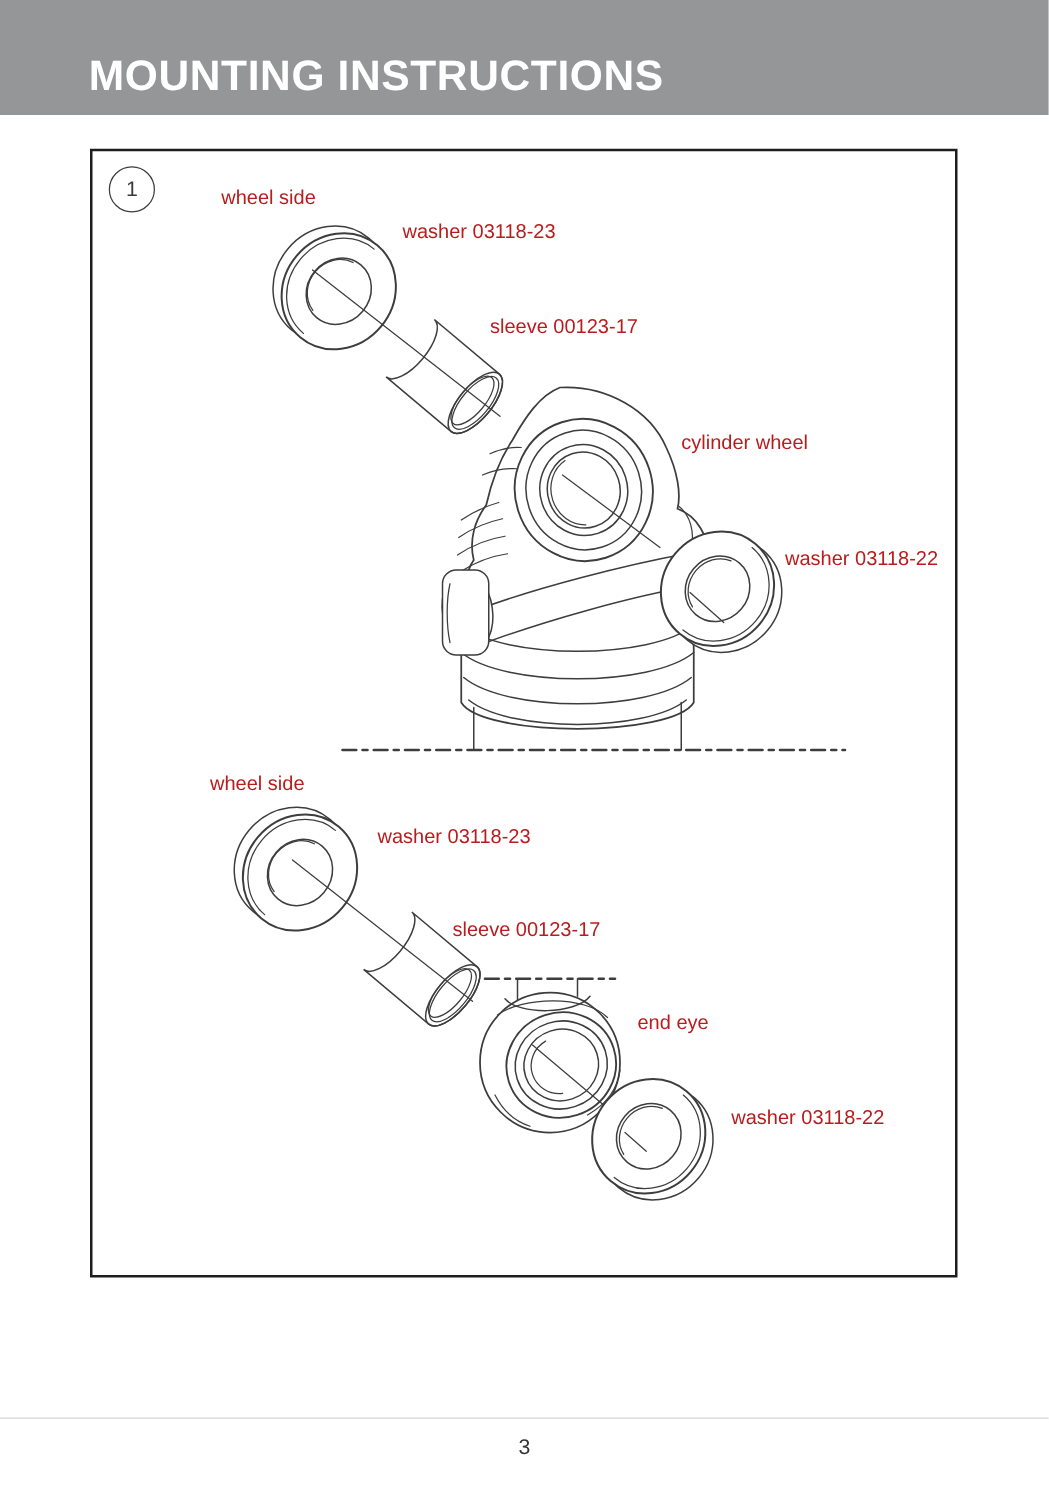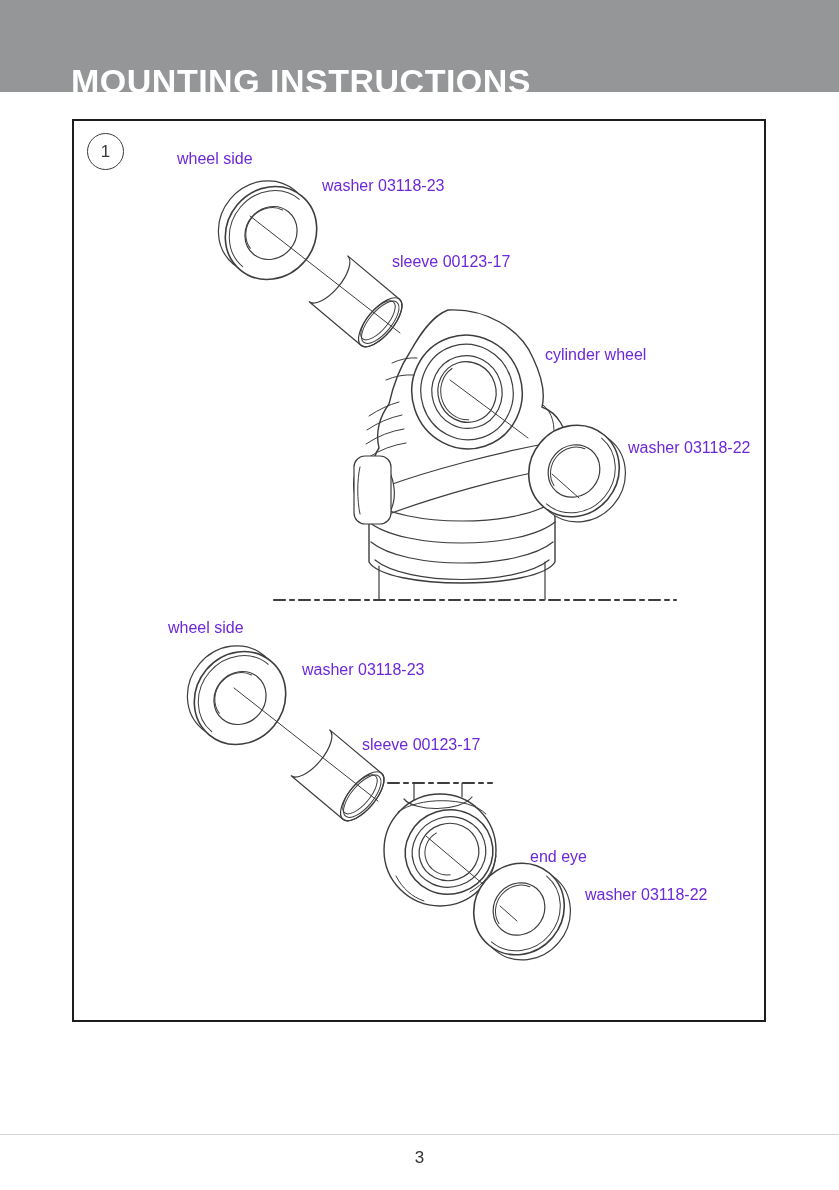--- a/index.html
+++ b/index.html
@@ -1,25 +1,25 @@
 <!DOCTYPE html>
 <html><head>
 <meta charset="utf-8">
 <style>
   html,body{margin:0;padding:0;background:#ffffff;}
   body{width:839px;height:1190px;position:relative;font-family:"Liberation Sans",sans-serif;overflow:hidden;}
 
   .header-band{position:absolute;left:0;top:0;width:839px;height:92px;background:#949698;}
-  .page-title{position:absolute;left:71px;top:64px;font-size:34px;line-height:35px;font-weight:bold;color:#ffffff;letter-spacing:0.5px;white-space:nowrap;}
+  .page-title{position:absolute;left:71px;top:44px;font-size:34px;line-height:35px;font-weight:bold;color:#ffffff;letter-spacing:0.5px;white-space:nowrap;}
 
   .figure-box{position:absolute;left:72px;top:119px;width:694px;height:903px;border:2px solid #1d1d1d;background:#ffffff;box-sizing:border-box;}
 
   .diagram-svg{position:absolute;left:0;top:0;width:839px;height:1190px;pointer-events:none;}
 
-  .lbl{position:absolute;font-size:16px;color:#6d28d9;white-space:nowrap;line-height:19px;}
+  .lbl{position:absolute;font-size:16px;color:#b91c1c;white-space:nowrap;line-height:19px;}
 
   .step-badge{position:absolute;left:87px;top:133px;width:37px;height:37px;border:1.6px solid #3d3d3d;border-radius:50%;box-sizing:border-box;
               display:flex;align-items:center;justify-content:center;font-size:17px;color:#3a3a3a;background:#fff;}
 
   .footer-rule{position:absolute;left:0;top:1134px;width:839px;height:0;border-top:1.5px solid #d5d5d5;}
   .page-number{position:absolute;left:0;top:1148px;width:839px;text-align:center;font-size:17px;color:#333333;}
 </style>
 </head>
 <body>
 
@@ -159,17 +159,17 @@
 
 <div class="lbl" style="left:177px;top:149px;">wheel side</div>
 <div class="lbl" style="left:322px;top:176px;">washer 03118-23</div>
 <div class="lbl" style="left:392px;top:252px;">sleeve 00123-17</div>
 <div class="lbl" style="left:545px;top:345px;">cylinder wheel</div>
 <div class="lbl" style="left:628px;top:438px;">washer 03118-22</div>
 
 <div class="lbl" style="left:168px;top:618px;">wheel side</div>
 <div class="lbl" style="left:302px;top:660px;">washer 03118-23</div>
 <div class="lbl" style="left:362px;top:735px;">sleeve 00123-17</div>
-<div class="lbl" style="left:510px;top:847px;margin-left:20px;">end eye</div>
+<div class="lbl" style="left:510px;top:809px;">end eye</div>
 <div class="lbl" style="left:585px;top:885px;">washer 03118-22</div>
 
 <div class="footer-rule"></div>
 <div class="page-number">3</div>
 
 </body></html>

